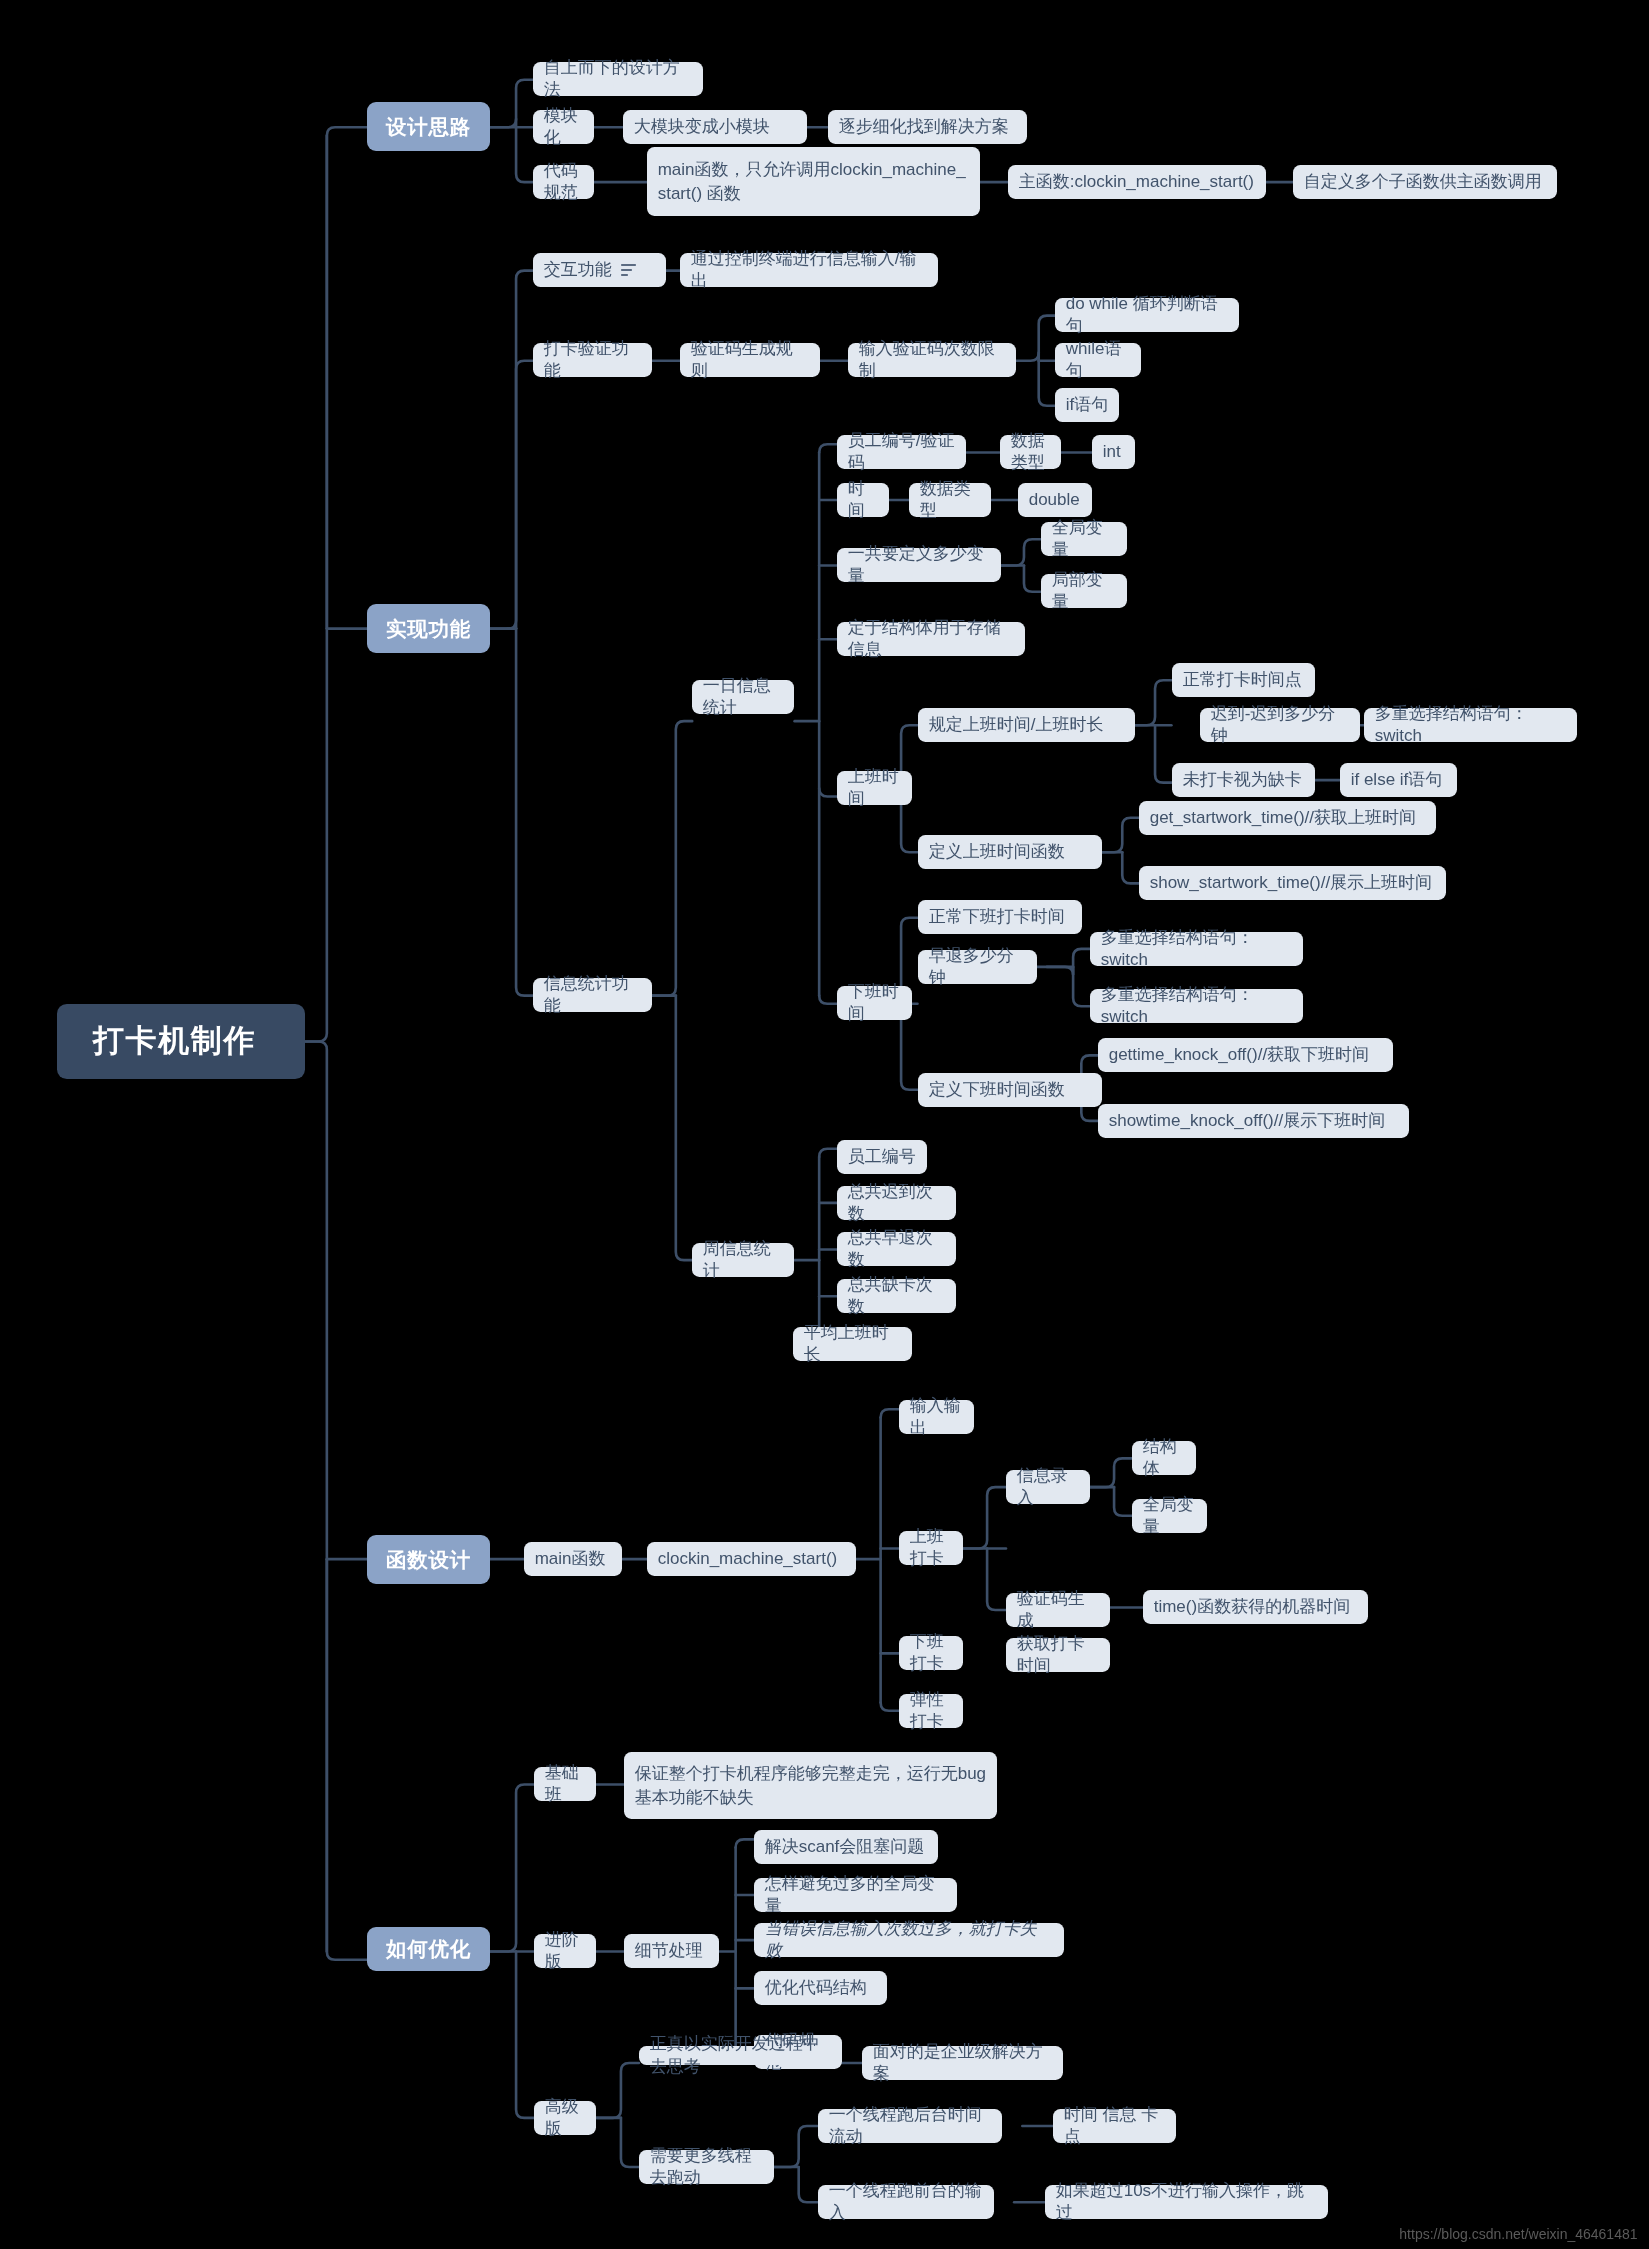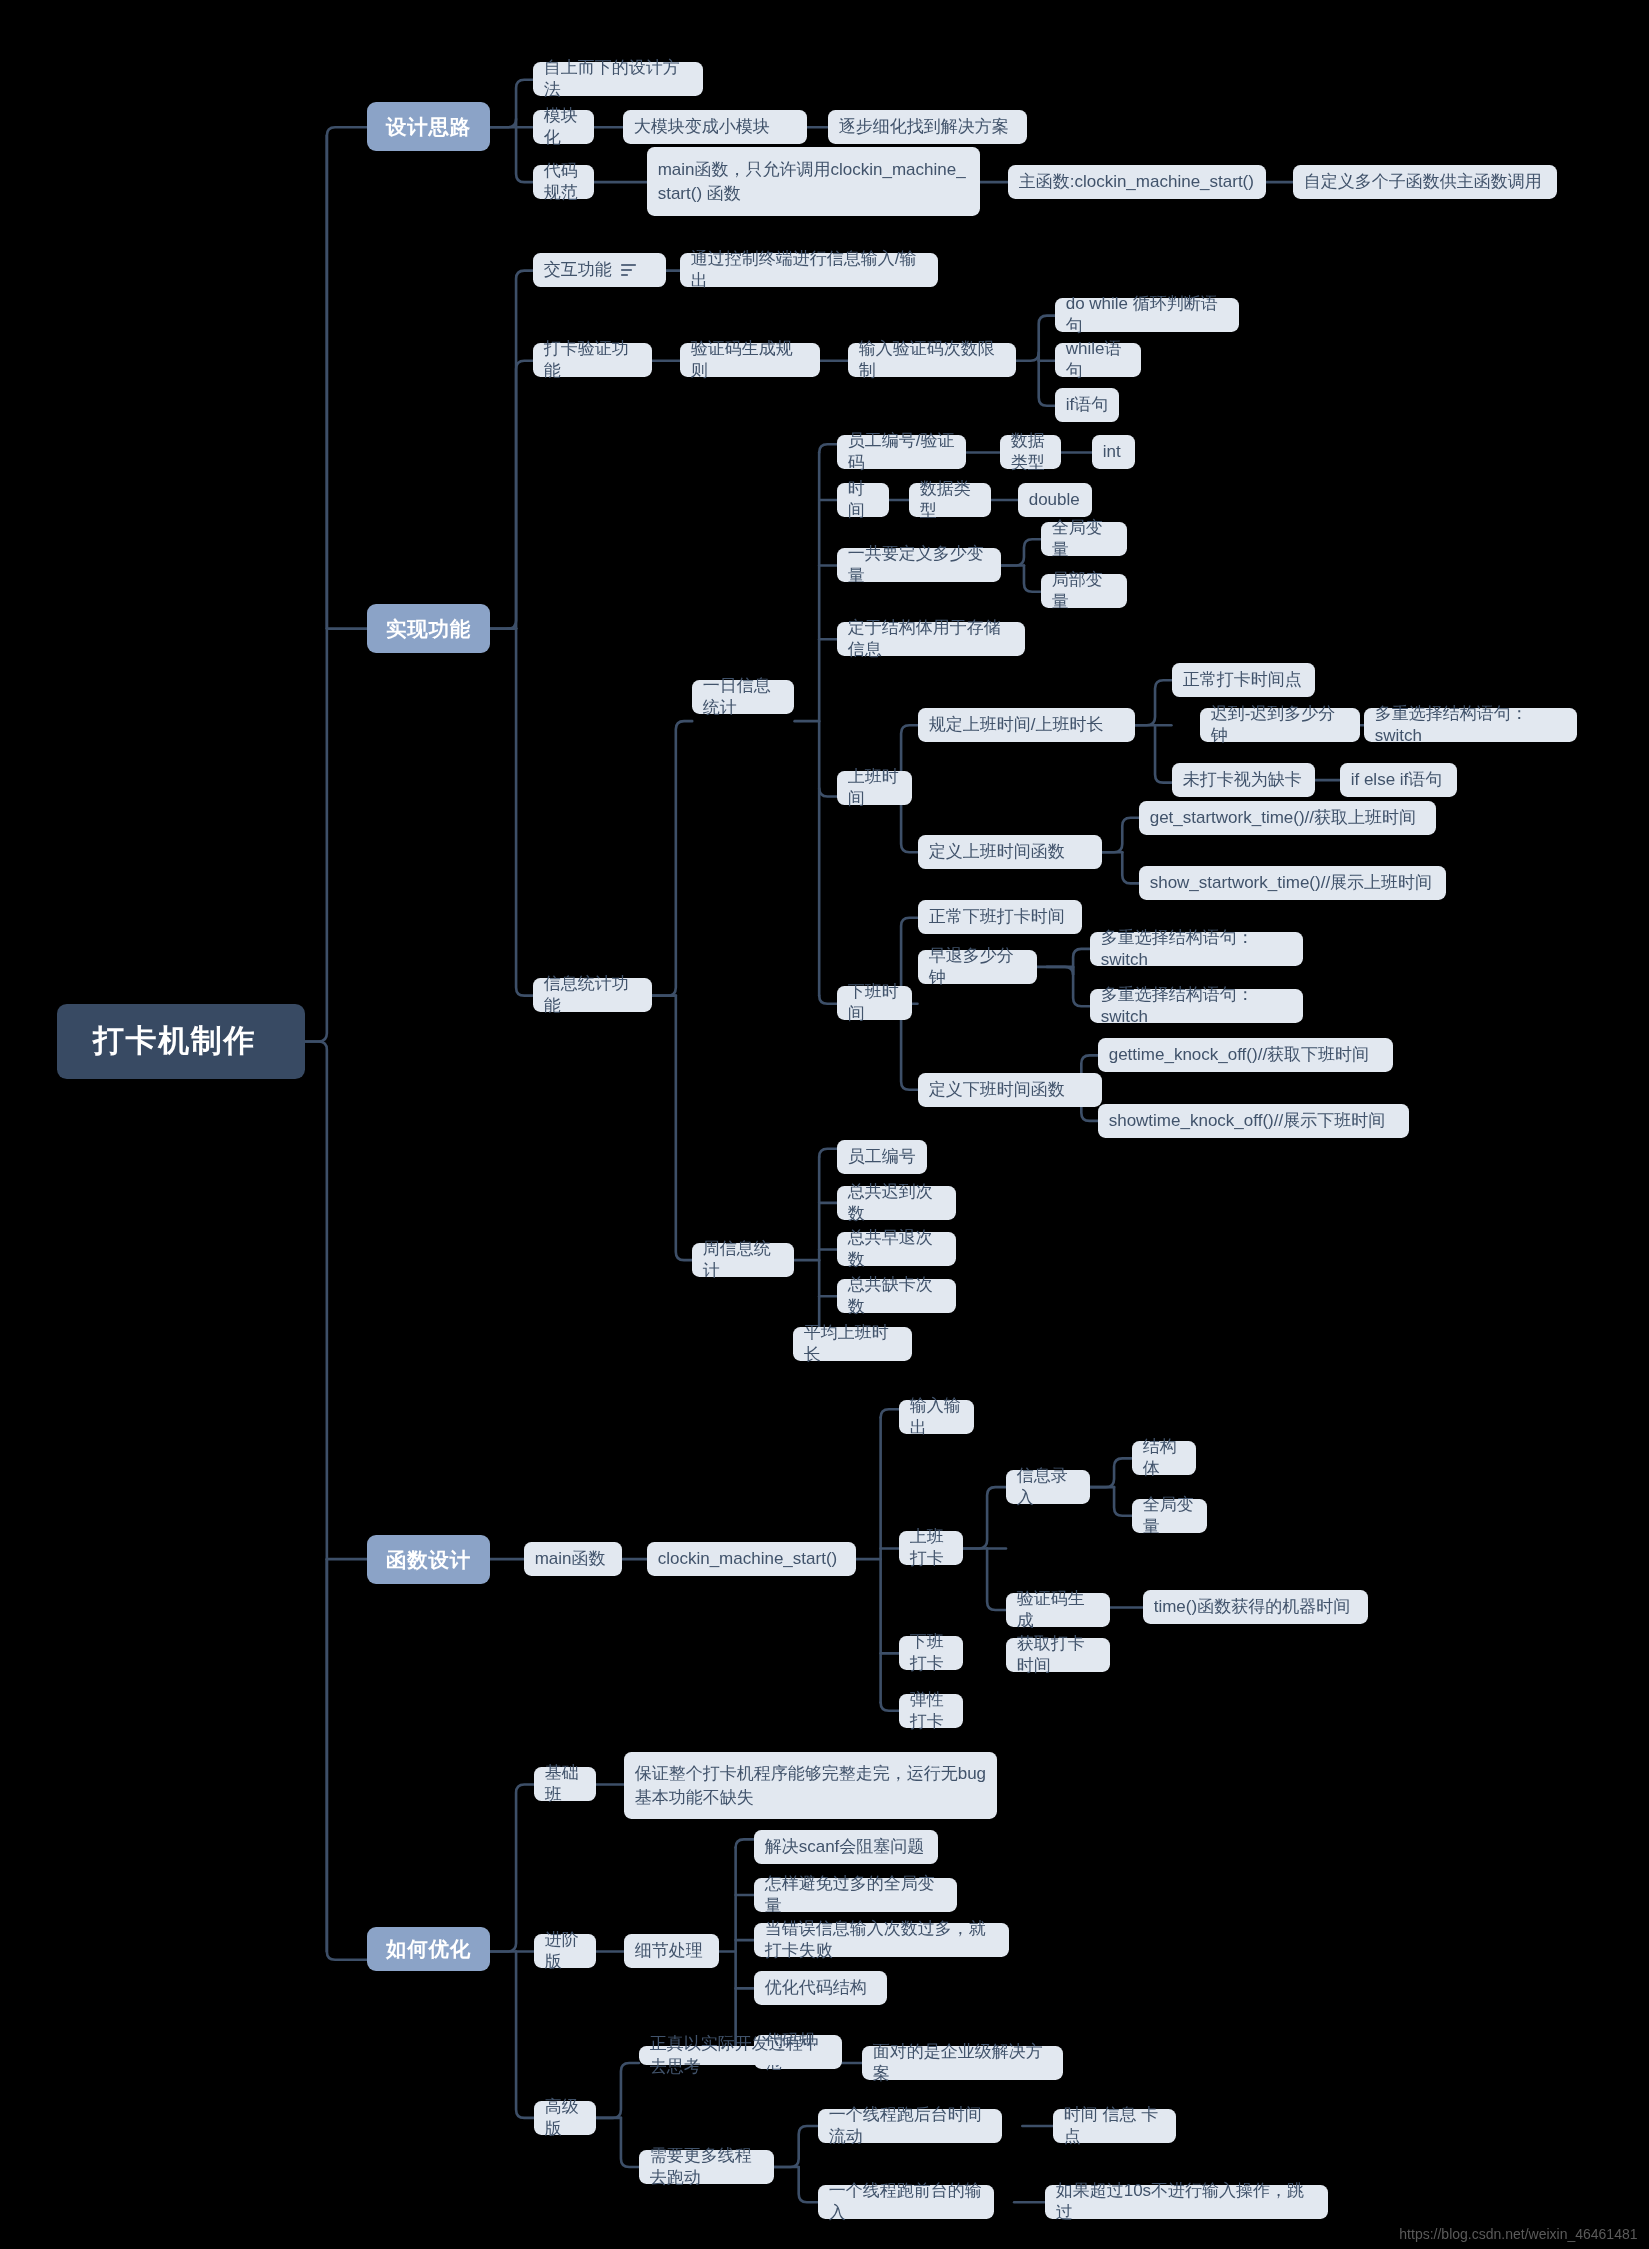--- a/index.html
+++ b/index.html
@@ -463,21 +463,21 @@
   </div>
   <div class="node n-leaf" style="left:624px; top:1934px; width:95px; height:34px;">
     <span>细节处理</span>
   </div>
   <div class="node n-leaf" style="left:754px; top:1830px; width:184px; height:34px;">
     <span>解决scanf会阻塞问题</span>
   </div>
   <div class="node n-leaf" style="left:754px; top:1878px; width:203px; height:34px;">
     <span>怎样避免过多的全局变量</span>
   </div>
-  <div class="node n-leaf" style="left:754px; top:1923px; width:255px; height:34px;">
+  <div class="node n-leaf" style="left:754px; top:1923px; width:310px; height:34px;font-style:italic;">
     <span>当错误信息输入次数过多，就打卡失败</span>
   </div>
   <div class="node n-leaf" style="left:754px; top:1971px; width:133px; height:34px;">
     <span>优化代码结构</span>
   </div>
   <div class="node n-leaf" style="left:754px; top:2035px; width:88px; height:34px;">
     <span>代码规范</span>
   </div>
   <div class="node n-leaf" style="left:534px; top:2101px; width:62px; height:34px;">
     <span>高级版</span>

